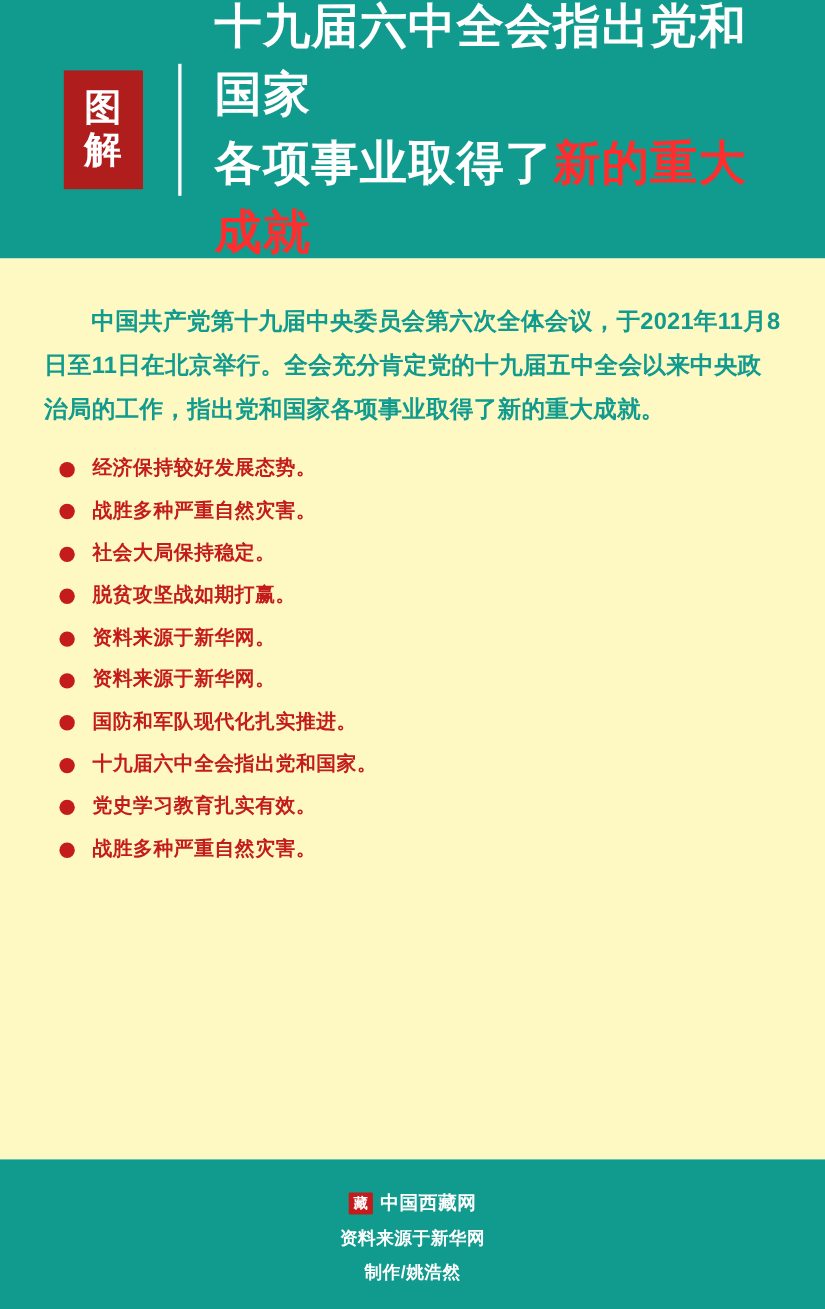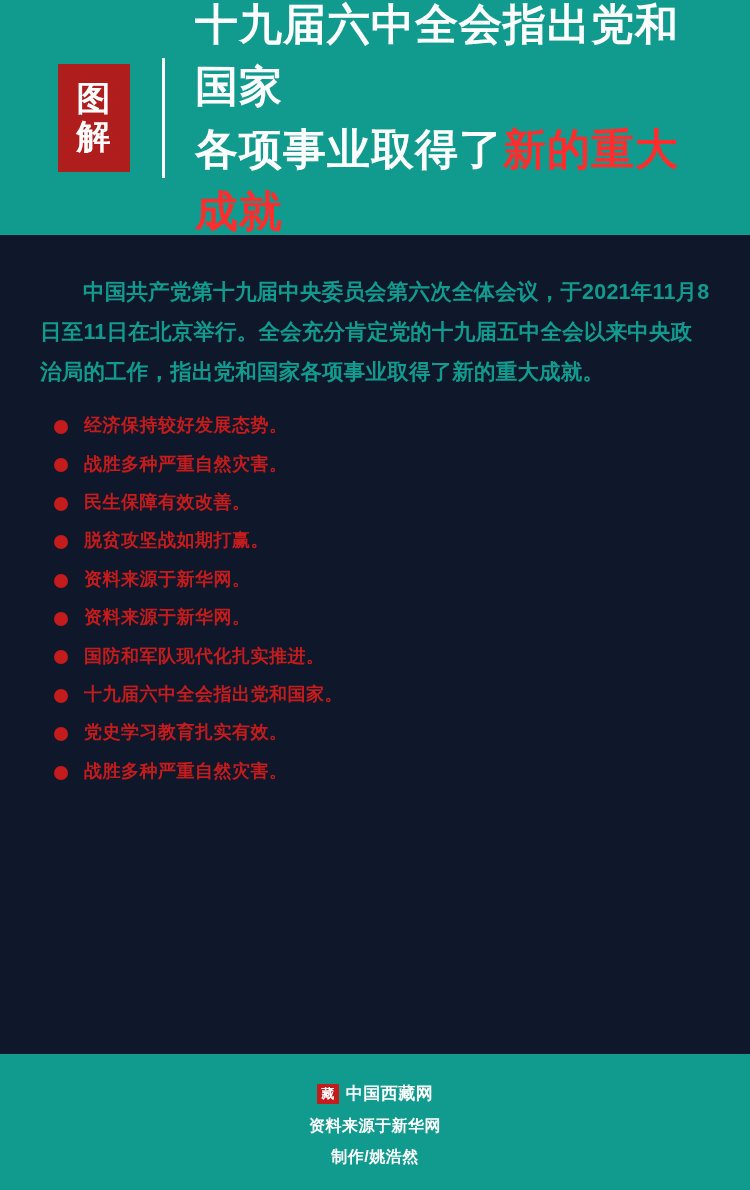--- a/index.html
+++ b/index.html
@@ -59,21 +59,21 @@
     font-size: 43px;
     font-weight: bold;
     line-height: 1.45;
     letter-spacing: 1px;
   }
   .headline .accent { color: #ff2d2d; }
 
   
   .body-area {
     flex: 1 1 auto;
-    background: #0f172a;
+    background: #fef9c3;
     padding: 38px 40px 0 40px;
   }
   .intro {
     color: #119b8e;
     font-size: 21.5px;
     font-weight: bold;
     line-height: 1.85;
     text-indent: 2em;
     letter-spacing: 0.2px;
     margin-bottom: 22px;
@@ -174,21 +174,21 @@
       <li class="bullet-item">
         <span class="dot"></span>
         <span class="bullet-text">经济保持较好发展态势。</span>
       </li>
       <li class="bullet-item">
         <span class="dot"></span>
         <span class="bullet-text">战胜多种严重自然灾害。</span>
       </li>
       <li class="bullet-item">
         <span class="dot"></span>
-        <span class="bullet-text">民生保障有效改善。</span>
+        <span class="bullet-text">社会大局保持稳定。</span>
       </li>
       <li class="bullet-item">
         <span class="dot"></span>
         <span class="bullet-text">脱贫攻坚战如期打赢。</span>
       </li>
       <li class="bullet-item">
         <span class="dot"></span>
         <span class="bullet-text">资料来源于新华网。</span>
       </li>
       <li class="bullet-item">

